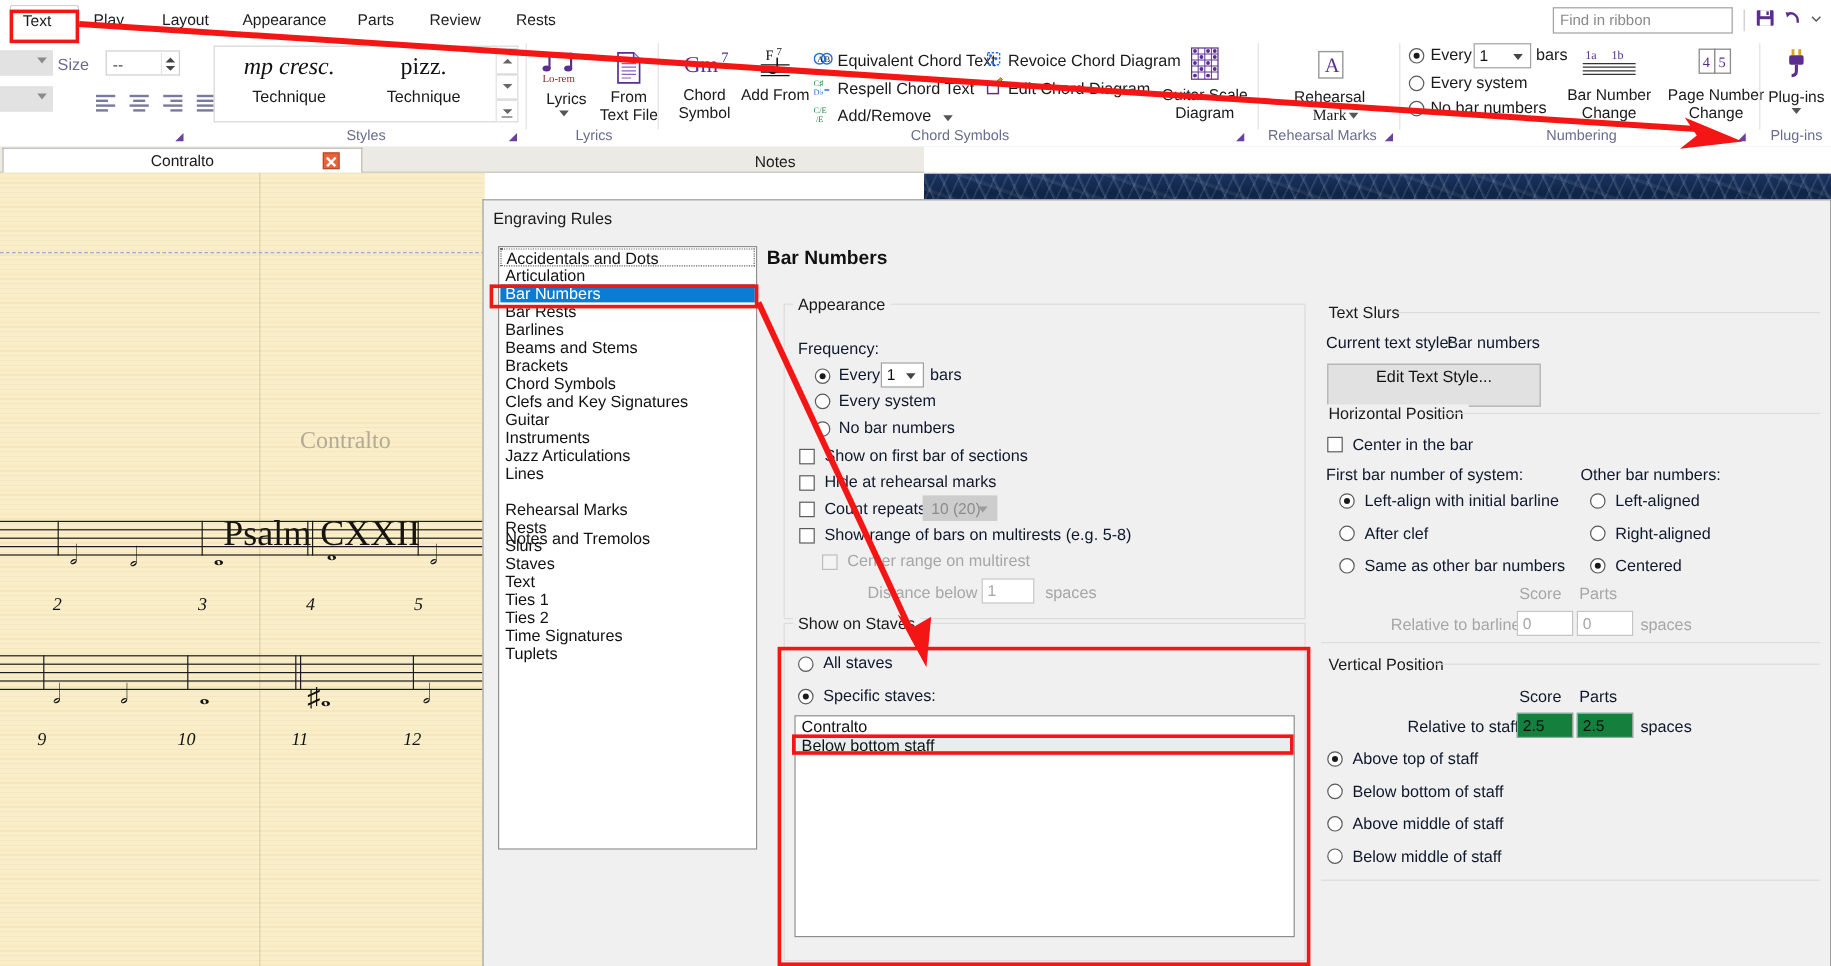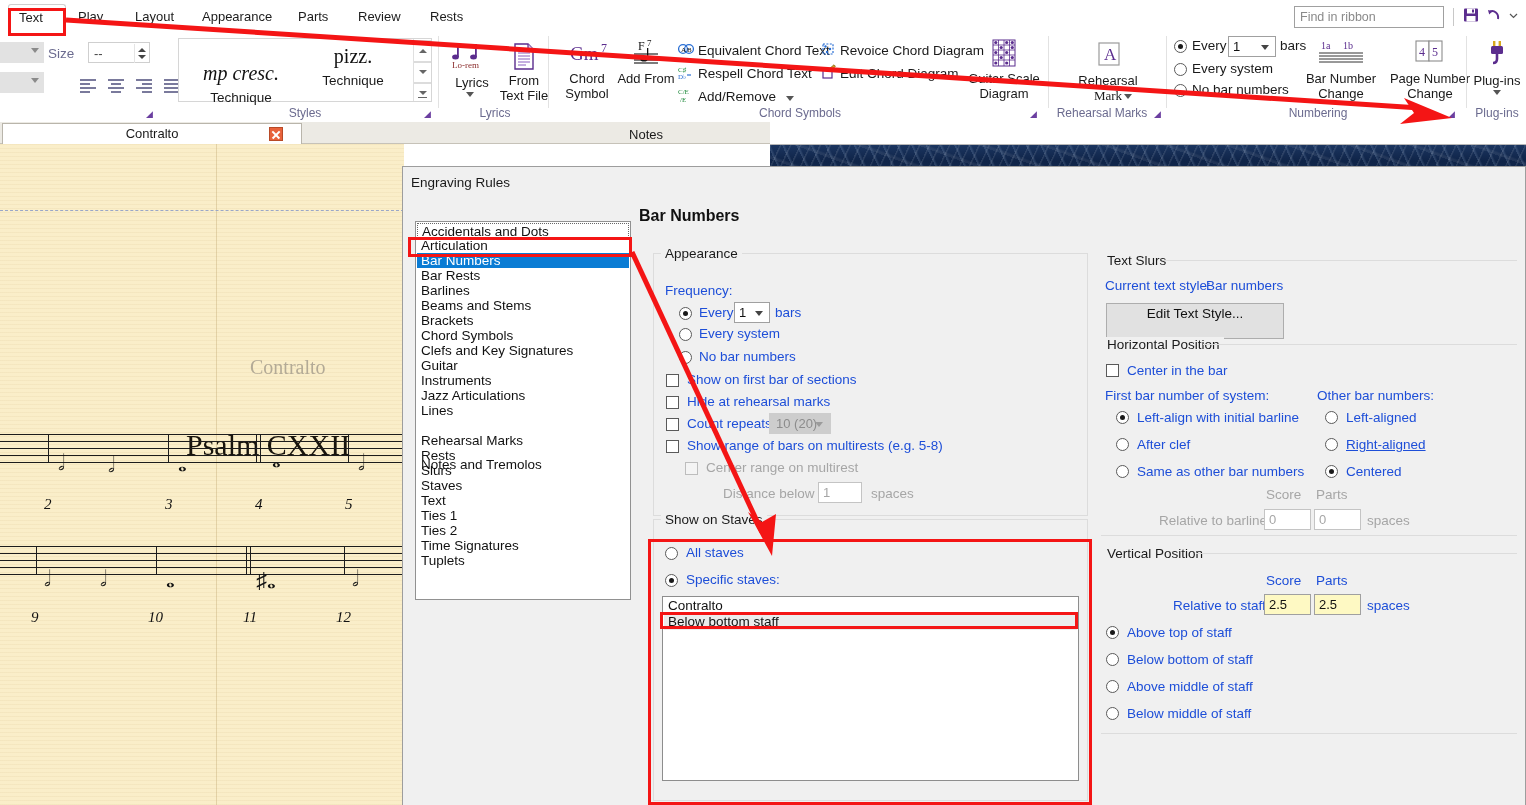--- a/index.html
+++ b/index.html
@@ -126,34 +126,34 @@
   .marble-left { position:absolute; left:770px; top:144px; width:10px; height:38px; background:#f4ecd6; }
   .white-below { position:absolute; left:770px; top:182px; width:756px; height:623px; background:#fff; }
 
   
   .dialog {
     position:absolute; left:402px; top:166px; width:1124px; height:639px;
     background:#f0f0f0; border:1px solid #9d9d9d; border-bottom:none;
   }
   .dlg-title { position:absolute; left:8px; top:8px; font-size:13.5px; color:#1a1a1a; }
   .catlist {
-    position:absolute; left:12px; top:54px; width:216px; height:379px;
+    position:absolute; left:12px; top:38px; width:216px; height:503px;
     background:#fff; border:1px solid #919191;
   }
   .cat { position:absolute; left:1px; width:212px; height:15px; font-size:13.5px; color:#111; padding-left:4px; line-height:15px; white-space:nowrap; }
   .cat.focus { border:1px dotted #666; }
   .cat.sel { background:#0a7cd4; color:#fff; border:none; }
 
   .panel-title { position:absolute; left:236px; top:40px; font-size:16px; font-weight:bold; color:#111; }
 
   .fs { position:absolute; border:1px solid #dcdcdc; }
   .fs-legend { position:absolute; background:#f0f0f0; padding:0 4px; font-size:13.5px; color:#1a1a1a; }
-  .lbl { position:absolute; font-size:13.5px; color:#1d4ed8; white-space:nowrap; }
+  .lbl { position:absolute; font-size:13.5px; color:#0f172a; white-space:nowrap; }
   .lbl.dis { color:#a6a6a6; }
-  .tbox { position:absolute; border:1px solid #a0a0a0; background:#fef9c3; height:21px; font-size:13px; line-height:19px; padding-left:4px; color:#111; }
+  .tbox { position:absolute; border:1px solid #a0a0a0; background:#15803d; height:21px; font-size:13px; line-height:19px; padding-left:4px; color:#111; }
   .tbox.dis { border-color:#c4c4c4; color:#a6a6a6; background:#fff; }
   .btn { position:absolute; border:1px solid #adadad; background:#e1e1e1; font-size:13.5px; text-align:center; color:#111; }
   .dropgray { position:absolute; background:#cdcdcd; border:1px solid #cdcdcd; height:21px; font-size:13px; line-height:20px; padding-left:6px; color:#8c8c8c; }
   .dropgray .cv { position:absolute; right:7px; top:8px; width:0;height:0;
      border-left:4px solid transparent;border-right:4px solid transparent;border-top:5px solid #9b9b9b; }
 
   .stavelist { position:absolute; border:1px solid #8d8d8d; background:#fff; }
   .stave-item { position:absolute; left:1px; font-size:13.5px; color:#111; padding-left:4px; line-height:16px; white-space:nowrap; }
   .stave-item.sel { background:#ececec; }
   .hr-sep { position:absolute; height:1px; background:#dcdcdc; }
@@ -300,21 +300,21 @@
             <span style="top:17px;left:10px;width:10px;"></span>
       </div>
       <div class="alignbtn" style="left:160px; top:44px;">
         <span style="top:5px;width:16px;"></span>
             <span style="top:9px;width:16px;"></span>
             <span style="top:13px;width:16px;"></span>
             <span style="top:17px;width:16px;"></span>
       </div>
 
       <div class="gallery" style="left:178px; top:8px; width:254px; height:64px;">
-        <div class="gal-item" style="left:6px; top:6px; width:112px;margin-top:17px;">
+        <div class="gal-item" style="left:6px; top:6px; width:112px;">
           <div class="gal-big" style="font-size:20px; font-style:italic;">mp cresc.</div>
           <div class="gal-lbl" style="margin-top:5px;">Technique</div>
         </div>
         <div class="gal-item" style="left:120px; top:6px; width:108px;">
           <div class="gal-big" style="font-size:20px;">pizz.</div>
           <div class="gal-lbl" style="margin-top:5px;">Technique</div>
         </div>
         <div class="galscroll">
           <div class="gsbtn" style="top:1px;">
                 <i class="gsarrow" style="border-bottom:4px solid #666;"></i>
@@ -669,21 +669,21 @@
   <span class="lbl" style="left:914px; top:221px;">Other bar numbers:</span>
 
   <span class="rad on" style="left:713px; top:244px;"></span>
   <span class="lbl" style="left:734px; top:243px;">Left-align with initial barline</span>
   <span class="rad" style="left:922px; top:244px;"></span>
   <span class="lbl" style="left:943px; top:243px;">Left-aligned</span>
 
   <span class="rad" style="left:713px; top:271px;"></span>
   <span class="lbl" style="left:734px; top:270px;">After clef</span>
   <span class="rad" style="left:922px; top:271px;"></span>
-  <span class="lbl" style="left:943px; top:270px;text-decoration:underline;">Right-aligned</span>
+  <span class="lbl" style="left:943px; top:270px;">Right-aligned</span>
 
   <span class="rad" style="left:713px; top:298px;"></span>
   <span class="lbl" style="left:734px; top:297px;">Same as other bar numbers</span>
   <span class="rad on" style="left:922px; top:298px;"></span>
   <span class="lbl" style="left:943px; top:297px;">Centered</span>
 
   <span class="lbl dis" style="left:863px; top:320px;">Score</span>
   <span class="lbl dis" style="left:913px; top:320px;">Parts</span>
   <span class="lbl dis" style="left:756px; top:346px;">Relative to barline:</span>
   <span class="tbox dis" style="left:861px; top:342px; width:47px;">

